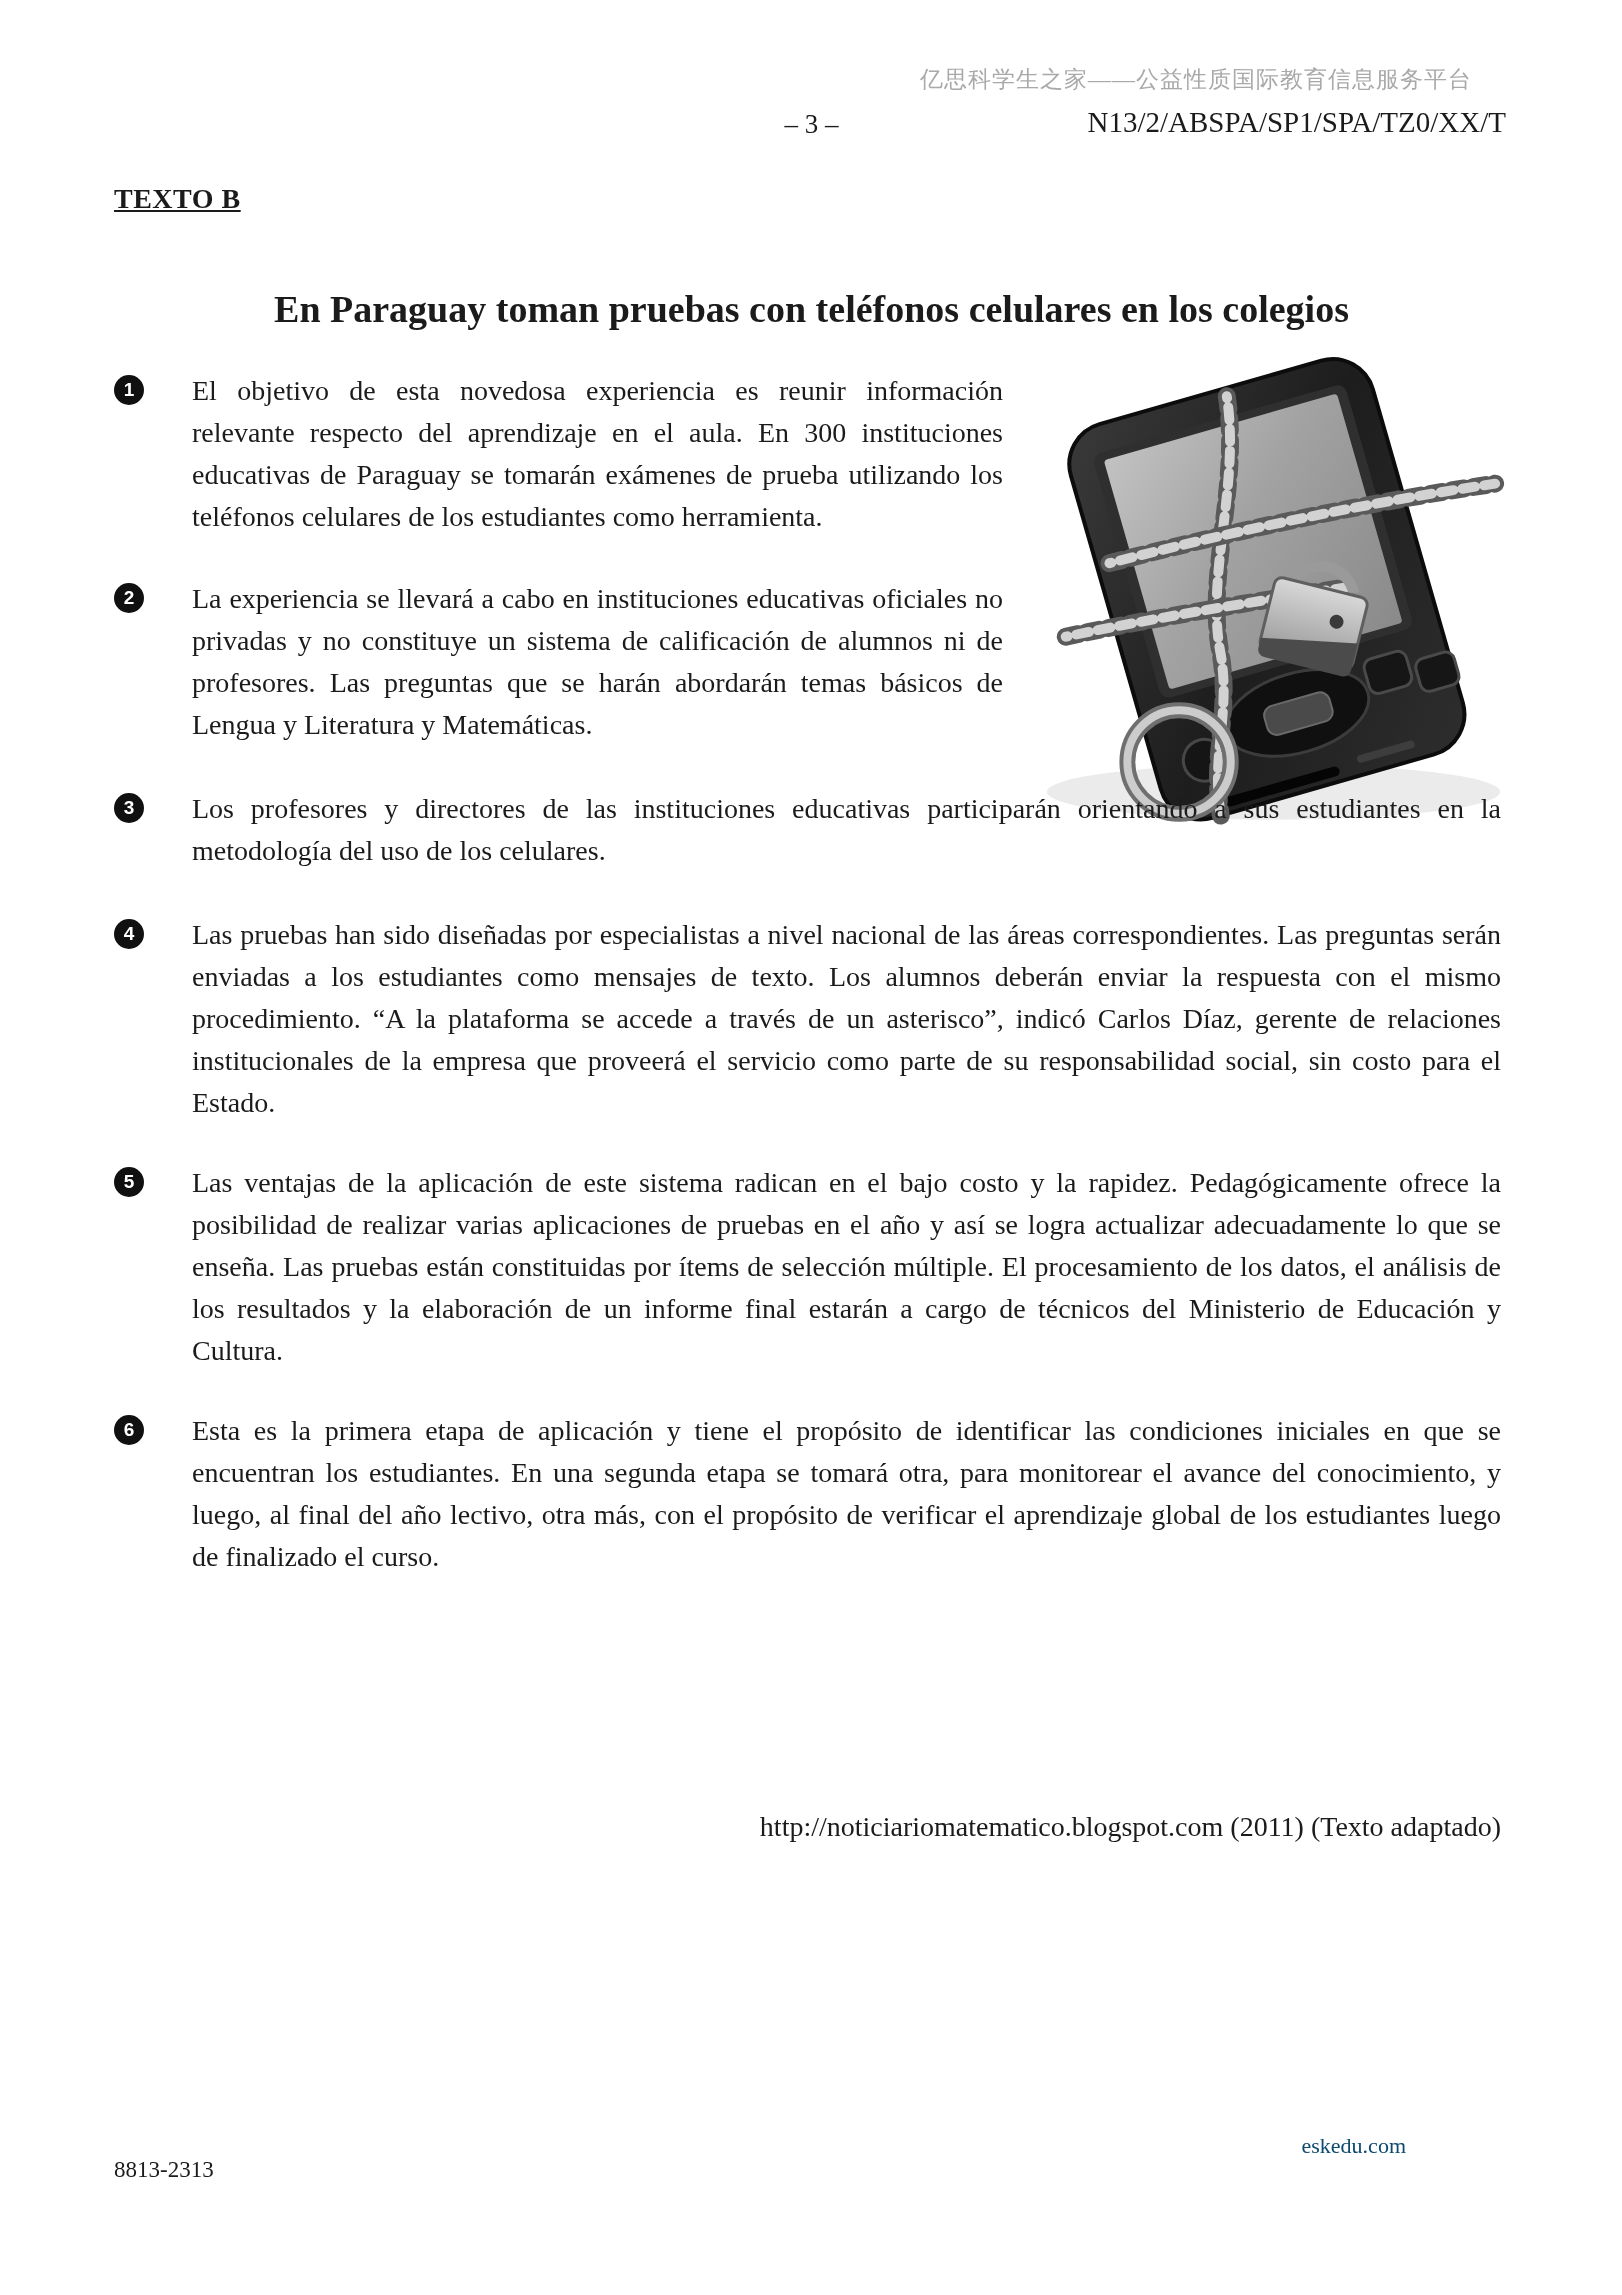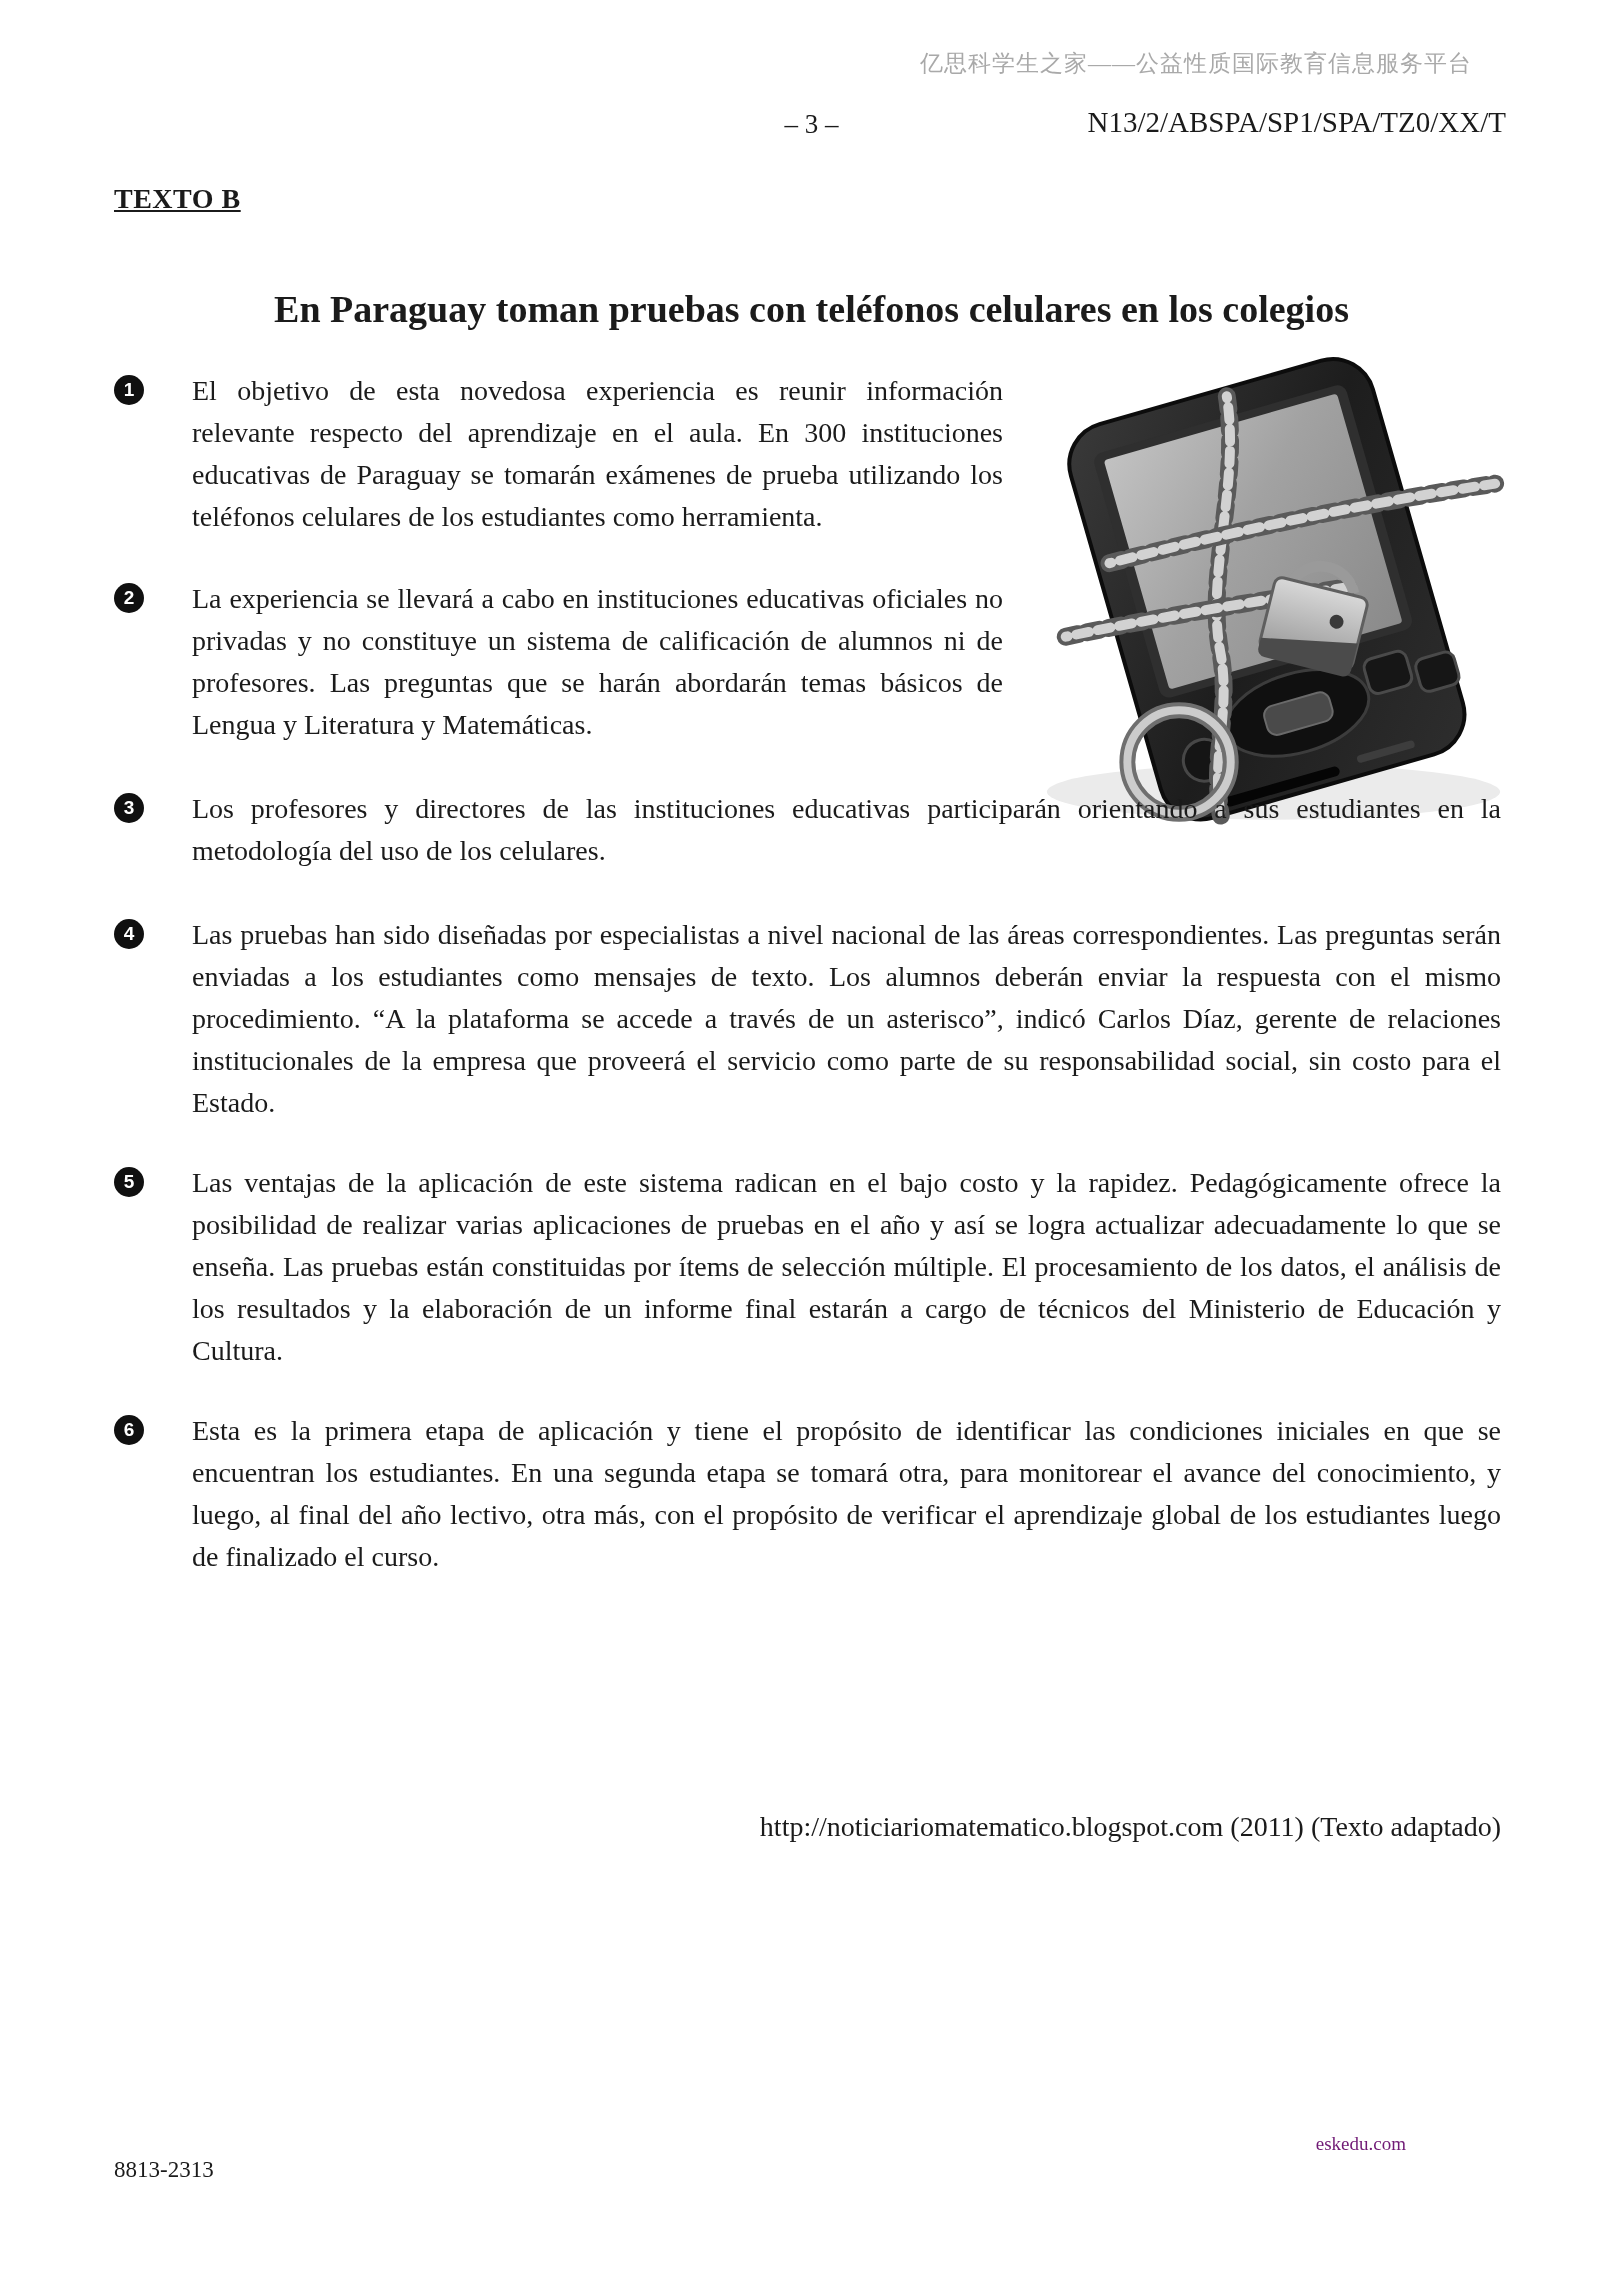--- a/index.html
+++ b/index.html
@@ -7,21 +7,21 @@
     position: relative;
     width: 1623px;
     height: 2295px;
     background: #ffffff;
     font-family: "Liberation Serif", serif;
     color: #1b1b1b;
     overflow: hidden;
   }
   .wm-cn {
     position: absolute;
-    top: 48px;
+    top: 64px;
     left: 920px;
     font-size: 23px;
     letter-spacing: 1px;
     color: #a9a9a9;
     font-family: Liberation Serif, serif;
   }
   .page-num {
     position: absolute;
     top: 109px;
     left: 0;
@@ -108,22 +108,22 @@
     position: absolute;
     right: 120px;
     top: 2147px;
     font-size: 28px;
     font-weight: bold;
   }
   .wm-eskedu {
     position: absolute;
     right: 217px;
     top: 2133px;
-    font-size: 19px;
-    color: #701a75;
+    font-size: 22px;
+    color: #0c4a6e;
     text-align: center;
   }
 </style>
 </head>
 <body>
 
 <div class="page">
 
   <div class="wm-cn">亿思科学生之家——公益性质国际教育信息服务平台</div>
   <div class="page-num">– 3 –</div>

